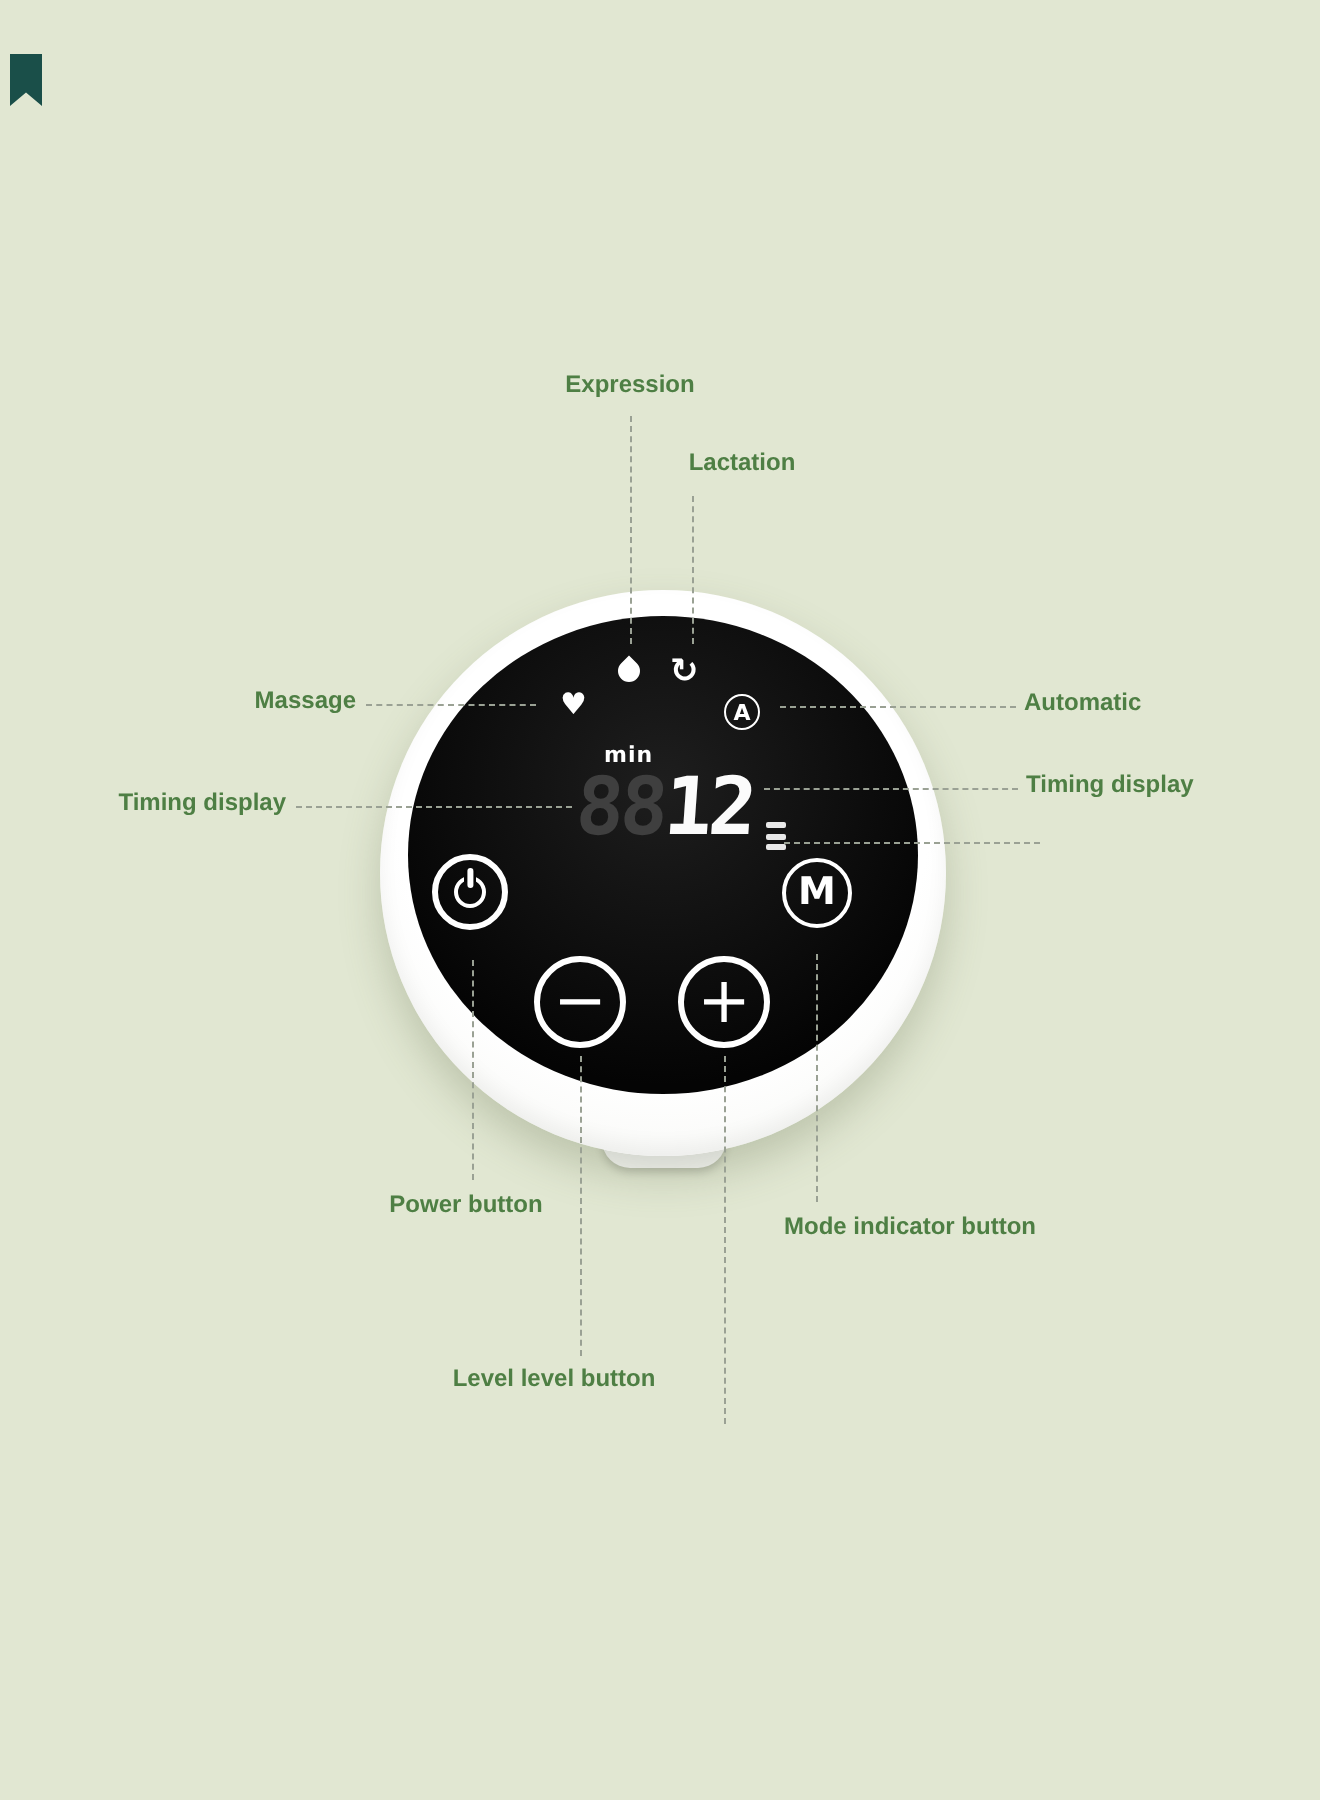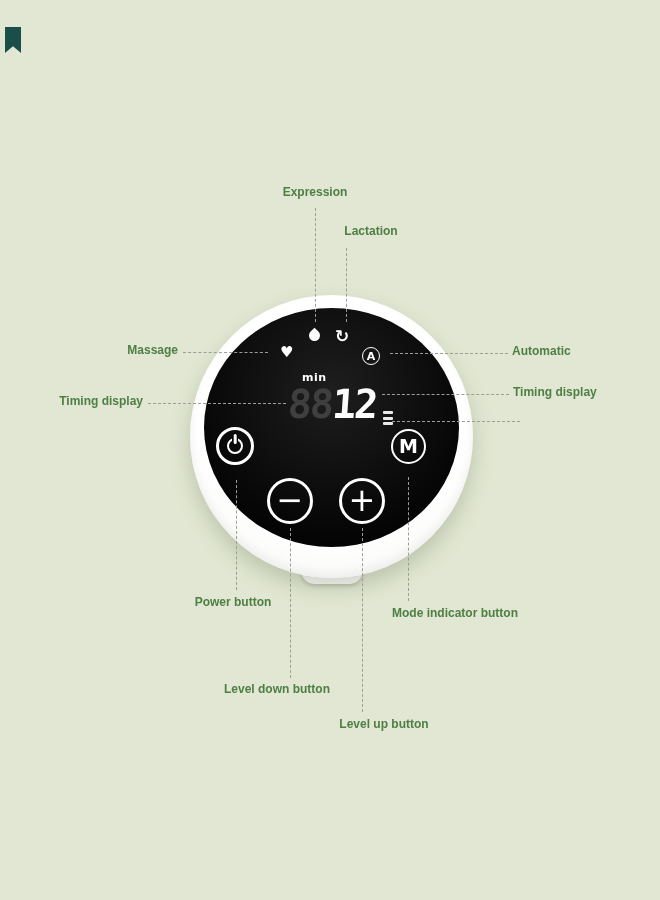--- a/index.html
+++ b/index.html
@@ -96,22 +96,21 @@
   <div class="corner-mark"></div>
 
   <div class="callout cx" style="left:315px;top:185px">Expression</div>
   <div class="callout cx" style="left:371px;top:224px">Lactation</div>
   <div class="callout cr" style="left:178px;top:343px">Massage</div>
   <div class="callout" style="left:512px;top:344px">Automatic</div>
   <div class="callout cr" style="left:143px;top:394px">Timing display</div>
   <div class="callout" style="left:513px;top:385px">Timing display</div>
   <div class="callout cx" style="left:233px;top:595px">Power button</div>
   <div class="callout" style="left:392px;top:606px">Mode indicator button</div>
-  <div class="callout cx" style="left:277px;top:682px">Level down button</div>
-  <div class="callout cx" style="left:384px;top:717px">Level up button</div>
+  <div class="callout cx" style="left:277px;top:682px">Level level button</div>
 
   <div class="vline" style="left:315px;top:208px;height:114px"></div>
   <div class="vline" style="left:346px;top:248px;height:74px"></div>
   <div class="hline" style="left:183px;top:352px;width:85px"></div>
   <div class="hline" style="left:390px;top:353px;width:118px"></div>
   <div class="hline" style="left:148px;top:403px;width:138px"></div>
   <div class="hline" style="left:382px;top:394px;width:127px"></div>
   <div class="hline" style="left:392px;top:421px;width:128px"></div>
   <div class="vline" style="left:236px;top:480px;height:110px"></div>
   <div class="vline" style="left:408px;top:477px;height:124px"></div>

